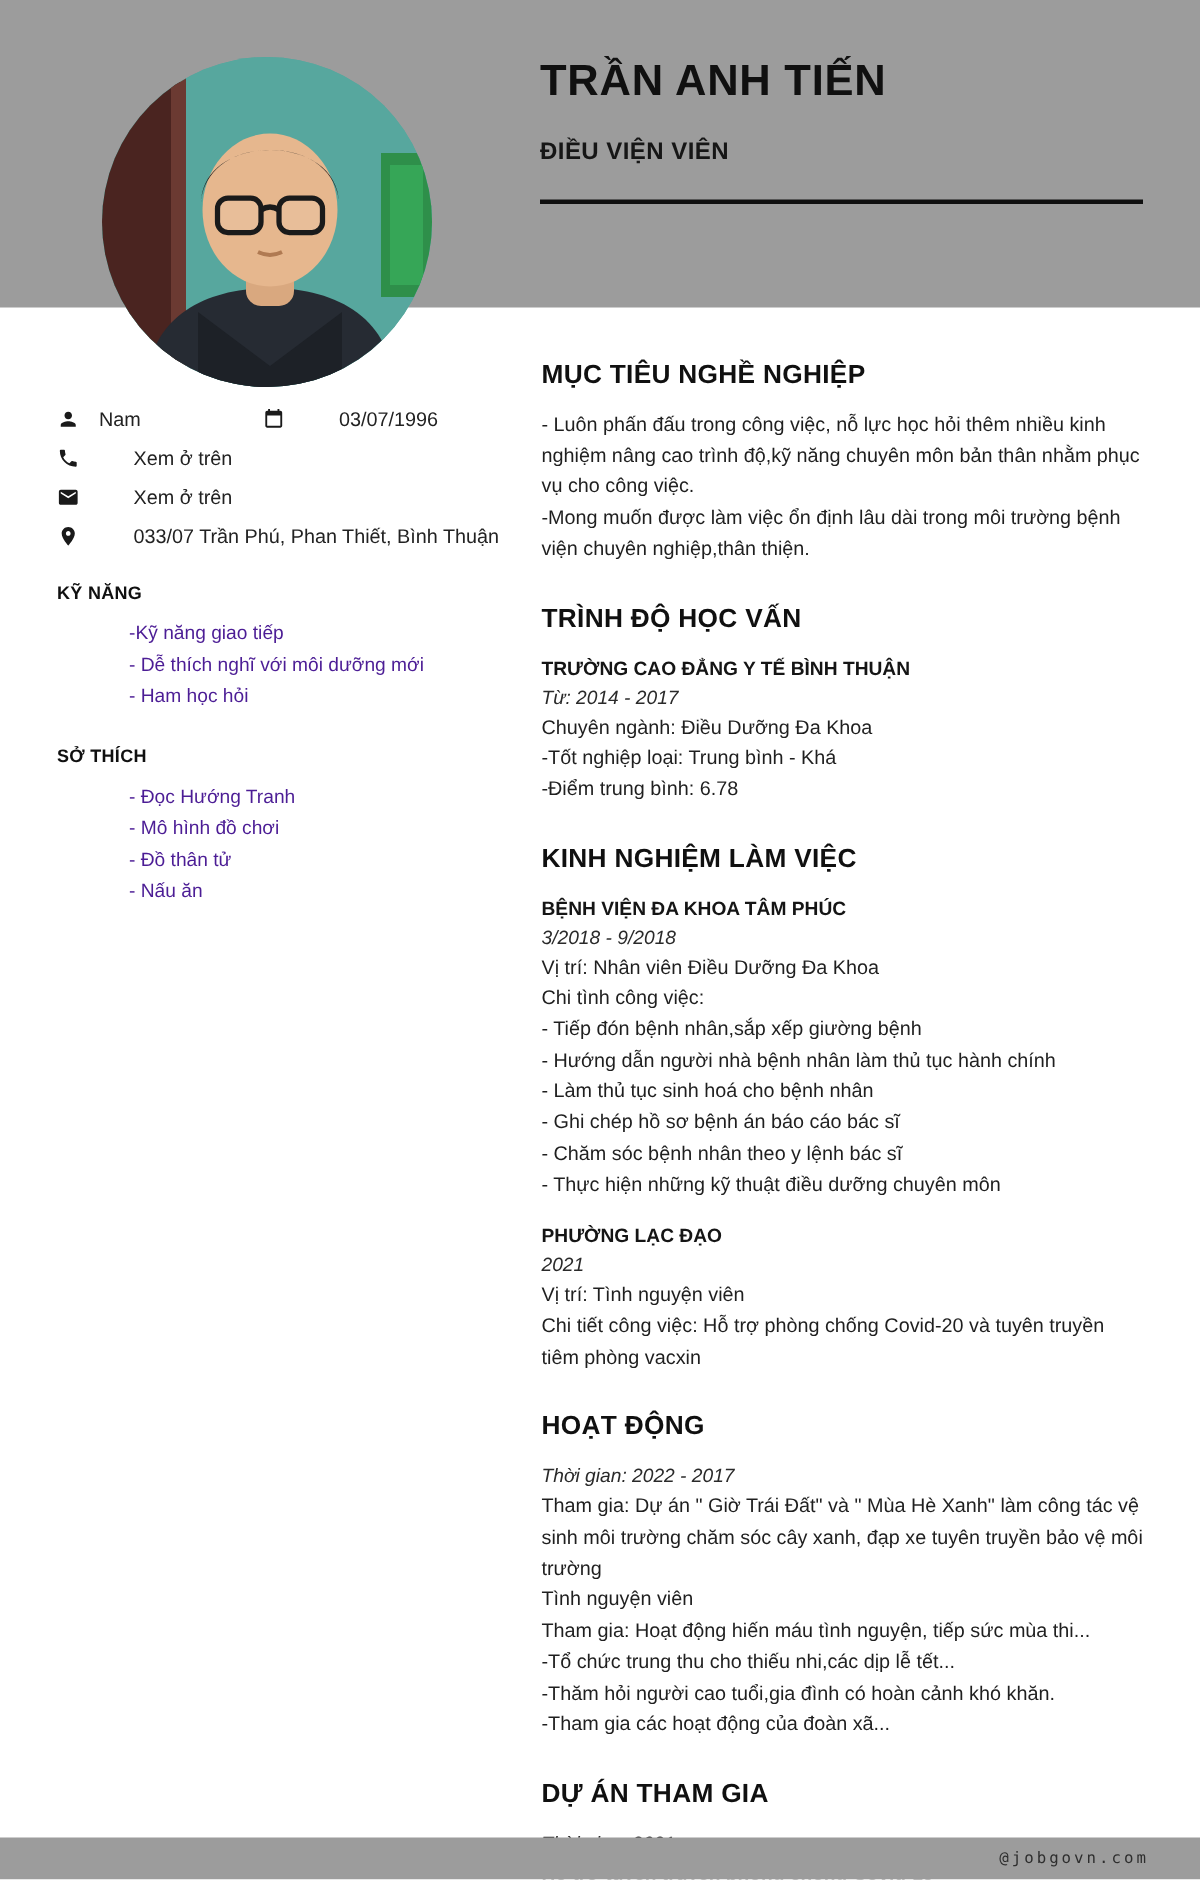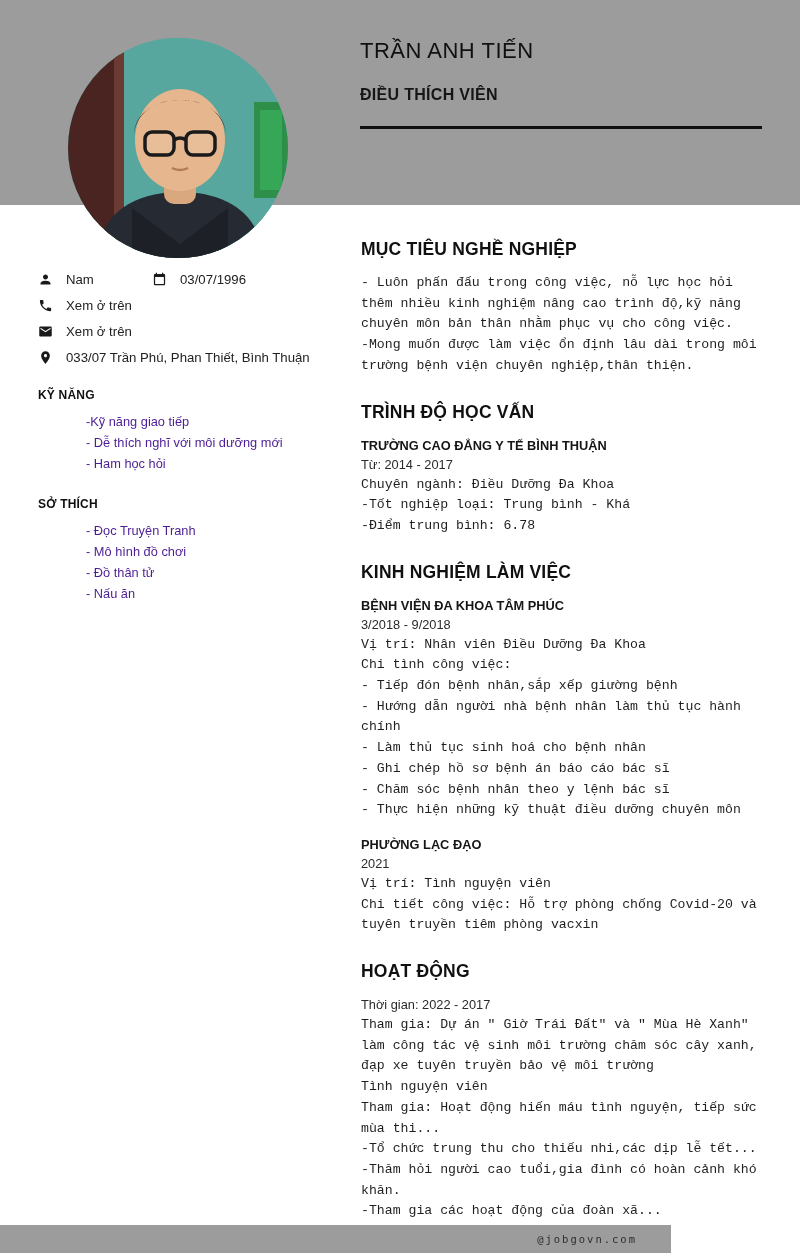--- a/index.html
+++ b/index.html
@@ -10,46 +10,46 @@
     font-family:"Liberation Sans", sans-serif; color:#1f1f1f;
   }
   
   .header-band { position:absolute; top:0; left:0; width:800px; height:205px; background:#9c9c9c; }
   .avatar {
     position:absolute; top:38px; left:68px; width:220px; height:220px;
     border-radius:50%; overflow:hidden; background:#57a79e;
   }
   .avatar svg { display:block; width:100%; height:100%; }
   .header-text { position:absolute; left:360px; top:38px; width:402px; }
-  .cv-name { font-size:22px; font-weight:normal; color:#101010; letter-spacing:.5px; }
+  .cv-name { font-size:29px; font-weight:bold; color:#101010; letter-spacing:.5px; }
   .cv-title { font-size:16px; font-weight:bold; color:#161616; margin-top:22px; letter-spacing:.3px; }
   .cv-rule { height:3px; background:#101010; margin-top:22px; width:402px; }
 
   
   .left-col { position:absolute; left:38px; top:272px; width:305px; }
-  .contact-row { display:flex; align-items:center; margin-bottom:11px; font-size:13.2px; color:#222; min-height:15px; }
+  .contact-row { display:flex; align-items:center; margin-bottom:11px; font-size:13.2px; color:#222; min-height:15px;gap:23px; }
   .contact-row .ic { width:15px; height:15px; flex:0 0 15px; margin-right:13px; display:inline-flex; }
   .contact-row .ic svg { width:15px; height:15px; fill:#1a1a1a; }
   .pair-first { display:flex; align-items:center; width:114px; }
   .left-heading { font-size:12px; font-weight:bold; color:#101010; margin-top:23px; margin-bottom:10px; letter-spacing:.2px; }
   .left-line { font-size:12.8px; line-height:20.8px; color:#4c1d95;margin-left:48px; }
 
   
   .right-col { position:absolute; left:361px; top:239px; width:402px; }
   .section { margin-bottom:25px; }
   .section-heading { font-size:17.5px; font-weight:bold; color:#101010; margin-bottom:13px; letter-spacing:.2px; }
-  .body-line { font-size:13.2px; line-height:20.7px; color:#1f1f1f;font-family:Liberation Mono, monospace; }
+  .body-line { font-size:13.2px; line-height:20.7px; color:#1f1f1f; }
   .sub-head { font-size:12.8px; font-weight:bold; color:#151515; line-height:19px; margin-top:1px; }
-  .period { font-size:12.8px; color:#2a2a2a; line-height:19px; margin-bottom:1px; }
+  .period { font-size:12.8px; font-style:italic; color:#2a2a2a; line-height:19px; margin-bottom:1px; }
   .job-block { margin-bottom:14px; }
   .job-block:last-child { margin-bottom:0; }
 
   
   .footer-band {
-    position:absolute; left:0; bottom:0; width:671px; height:28px; background:#9c9c9c;
+    position:absolute; left:0; bottom:0; width:800px; height:28px; background:#9c9c9c;
     display:flex; align-items:center; justify-content:flex-end; padding-right:34px;
   }
   .footer-mark { font-family:"DejaVu Sans Mono", monospace; font-size:10.5px; letter-spacing:2px; color:#2e2e2e; }
 </style>
 </head>
 <body>
 
 <div class="page">
 
   <div class="header-band"></div>
@@ -68,21 +68,21 @@
       <path d="M66 98 C66 50 158 50 158 98 C158 84 146 62 112 62 C78 62 66 84 66 98 Z" fill="#242424"></path>
       <rect x="77" y="94" width="29" height="23" rx="7" fill="rgba(255,255,255,0.10)" stroke="#1a1a1a" stroke-width="3.5"></rect>
       <rect x="118" y="94" width="29" height="23" rx="7" fill="rgba(255,255,255,0.10)" stroke="#1a1a1a" stroke-width="3.5"></rect>
       <path d="M106 102 Q112 98 118 102" stroke="#1a1a1a" stroke-width="3.5" fill="none"></path>
       <path d="M104 130 Q112 134 120 130" stroke="#b07a52" stroke-width="2.5" fill="none"></path>
     </svg>
   </div>
 
   <div class="header-text">
     <div class="cv-name">TRẦN ANH TIẾN</div>
-    <div class="cv-title">ĐIỀU THÍCH VIÊN</div>
+    <div class="cv-title">ĐIỀU VIỆN VIÊN</div>
     <div class="cv-rule"></div>
   </div>
 
   <div class="left-col">
 
     <div class="contact-row">
       <span class="pair-first">
         <span class="ic">
           <svg viewBox="0 0 24 24">
               <path d="M12 12c2.2 0 4-1.8 4-4s-1.8-4-4-4-4 1.8-4 4 1.8 4 4 4zm0 2c-2.7 0-8 1.3-8 4v2h16v-2c0-2.7-5.3-4-8-4z"></path>
@@ -124,21 +124,21 @@
       </span>
       <span>033/07 Trần Phú, Phan Thiết, Bình Thuận</span>
     </div>
 
     <div class="left-heading">KỸ NĂNG</div>
     <div class="left-line">-Kỹ năng giao tiếp</div>
     <div class="left-line">- Dễ thích nghĩ với môi dưỡng mới</div>
     <div class="left-line">- Ham học hỏi</div>
 
     <div class="left-heading">SỞ THÍCH</div>
-    <div class="left-line">- Đọc Truyện Tranh</div>
+    <div class="left-line">- Đọc Hướng Tranh</div>
     <div class="left-line">- Mô hình đồ chơi</div>
     <div class="left-line">- Đồ thân tử</div>
     <div class="left-line">- Nấu ăn</div>
   </div>
 
   <div class="right-col">
 
     <div class="section">
       <div class="section-heading">MỤC TIÊU NGHỀ NGHIỆP</div>
       <div class="body-line">- Luôn phấn đấu trong công việc, nỗ lực học hỏi thêm nhiều kinh nghiệm nâng cao trình độ,kỹ năng chuyên môn bản thân nhằm phục vụ cho công việc.</div>

